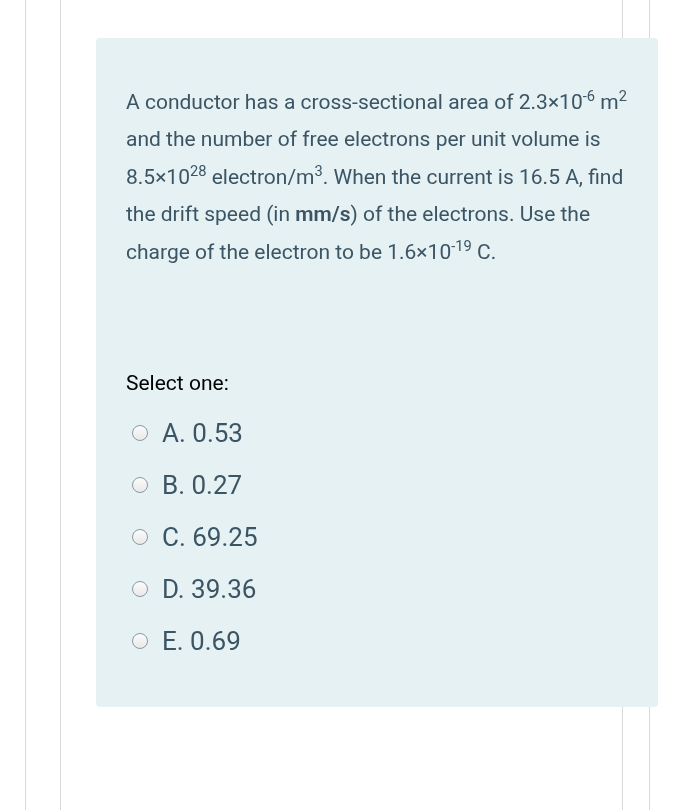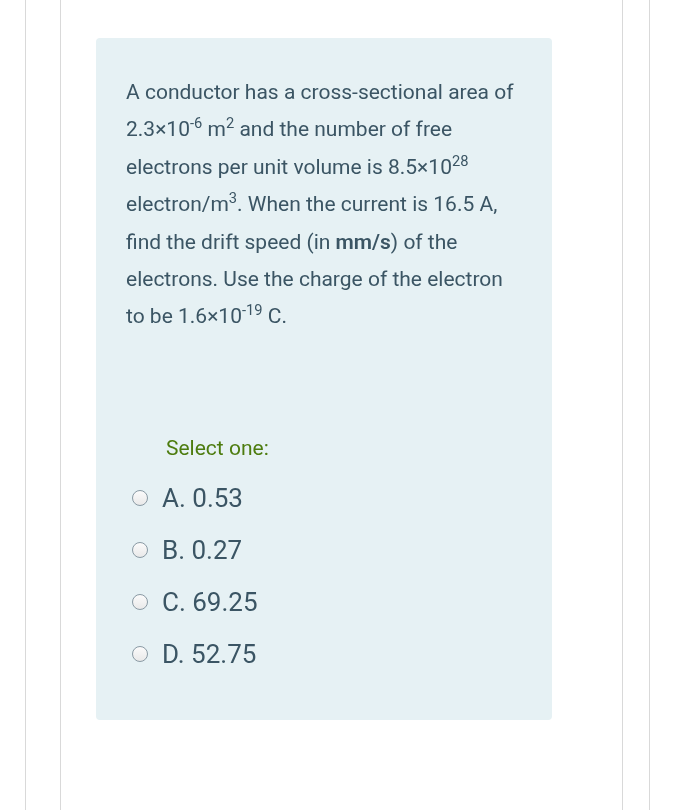--- a/index.html
+++ b/index.html
@@ -32,44 +32,43 @@
     left: 60px;
     top: 0;
     width: 555px;
     height: 810px;
     border-left: 1px solid #d9d9d9;
   }
   .card {
     position: absolute;
     left: 96px;
     top: 38px;
-    width: 456px;
+    width: 562px;
     background: #e6f1f4;
     border-radius: 4px;
-    padding: 36px 30px 40px 30px;
+    padding: 46px 30px 40px 30px;
     color: #3b5564;
   }
   .question-text {
     font-size: 21px;
     line-height: 1.78;
     color: #3b5564;
     font-weight: 400;
   }
   .question-text sup {
     font-size: 0.7em;
     vertical-align: super;
     line-height: 0;
   }
   .question-text b { font-weight: 600; }
   .select-label {
     margin-top: 100px;
     font-size: 21px;
-    color: #4d7c0f;
+    color: #000000;
     margin-bottom: 12px;
-    margin-left: 40px;
   }
   .options { }
   .option-row {
     display: flex;
     align-items: center;
     padding: 11px 0 11px 6px;
     cursor: pointer;
   }
   .radio {
     width: 16px;
@@ -105,16 +104,20 @@
     <label class="option-row">
       <span class="radio"></span>
       <span class="option-label">B. 0.27</span>
     </label>
     <label class="option-row">
       <span class="radio"></span>
       <span class="option-label">C. 69.25</span>
     </label>
     <label class="option-row">
       <span class="radio"></span>
-      <span class="option-label">D. 52.75</span>
+      <span class="option-label">D. 39.36</span>
+    </label>
+    <label class="option-row">
+      <span class="radio"></span>
+      <span class="option-label">E. 0.69</span>
     </label>
   </div>
 </div>
 
 </body></html>

